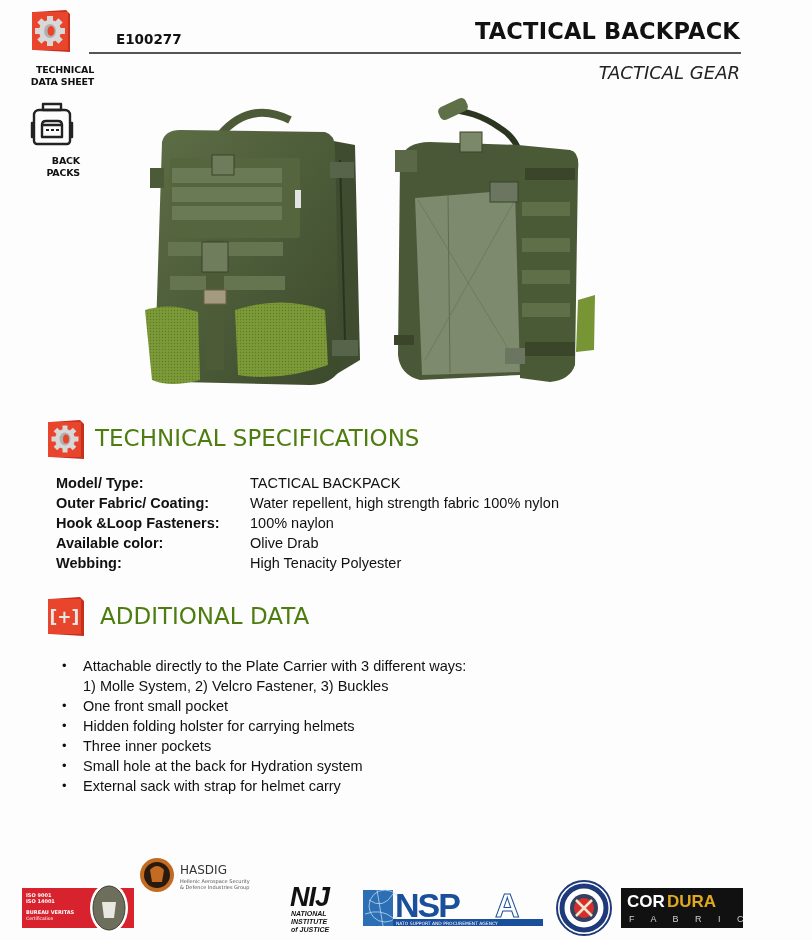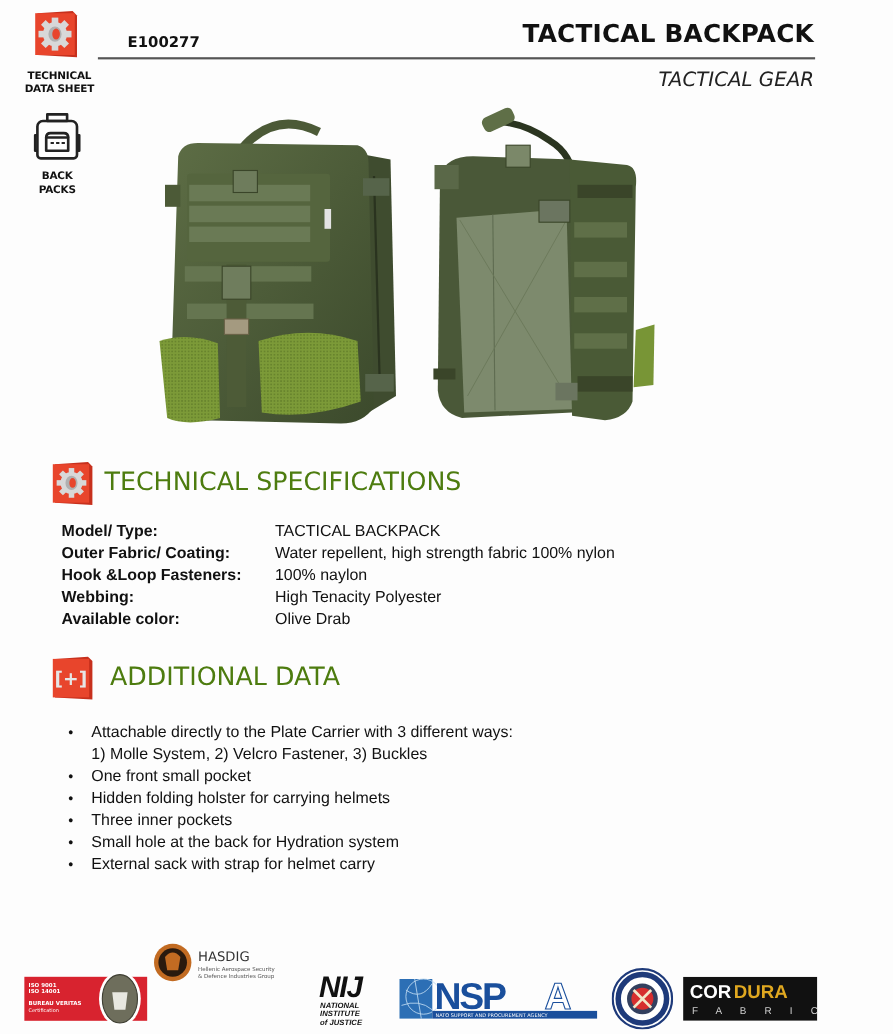--- a/index.html
+++ b/index.html
@@ -3,21 +3,21 @@
 <meta charset="utf-8">
 <style>
   * { box-sizing: border-box; margin: 0; padding: 0; }
   html, body { width: 812px; height: 940px; background: #fdfdfd; overflow: hidden; }
   body { position: relative; font-family: "Liberation Sans", sans-serif; color: #111; }
 
   .abs { position: absolute; }
 
   
   .side-icon-red { left: 30px; top: 8px; width: 44px; height: 46px; }
-  .side-label { font-family: "DejaVu Sans", sans-serif; font-weight: bold; font-size: 9.5px; line-height: 12px; text-align: center; color: #111; letter-spacing: -0.2px; }
+  .side-label { font-family: "DejaVu Sans", sans-serif; font-weight: bold; font-size: 9.5px; line-height: 12px; text-align: right; color: #111; letter-spacing: -0.2px; }
   .side-label.tds { left: 14px; top: 64px; width: 80px; }
   .side-backpack-icon { left: 29px; top: 101px; width: 46px; height: 46px; }
   .side-label.bp { left: 24px; top: 155px; width: 56px; }
 
   
   .doc-code { left: 116px; top: 31px; font-family: "DejaVu Sans", sans-serif; font-weight: bold; font-size: 13.5px; color: #111; }
   .doc-title { right: 72px; top: 18px; font-family: "DejaVu Sans", sans-serif; font-weight: bold; font-size: 22.5px; color: #111; letter-spacing: 0.2px; }
   .header-rule { left: 89px; top: 52px; width: 652px; height: 1.5px; background: #555; }
   .doc-subtitle { right: 72px; top: 62px; font-family: "DejaVu Sans", sans-serif; font-style: italic; font-size: 18px; color: #222; font-weight: normal; }
 
@@ -203,26 +203,26 @@
   </div>
   <div class="spec-row">
     <div class="spec-key">Outer Fabric/ Coating:</div>
     <div class="spec-val">Water repellent, high strength fabric 100% nylon</div>
   </div>
   <div class="spec-row">
     <div class="spec-key">Hook &amp;Loop Fasteners:</div>
     <div class="spec-val">100% naylon</div>
   </div>
   <div class="spec-row">
+    <div class="spec-key">Available color:</div>
+    <div class="spec-val">Olive Drab</div>
+  </div>
+  <div class="spec-row">
     <div class="spec-key">Webbing:</div>
     <div class="spec-val">High Tenacity Polyester</div>
-  </div>
-  <div class="spec-row">
-    <div class="spec-key">Available color:</div>
-    <div class="spec-val">Olive Drab</div>
   </div>
 </div>
 
 <div class="abs section-icon" style="left:47px; top:596px;">
   <svg width="40" height="42" viewBox="0 0 40 42">
     <polygon points="3,3 33,1 37,5 37,40 3,38" fill="#c7301d"></polygon>
     <rect x="1" y="3" width="33" height="35" fill="#e8452c"></rect>
     <text x="17.5" y="27" text-anchor="middle" font-family="DejaVu Sans, sans-serif" font-size="17" fill="#e6e6e6" font-weight="bold">[+]</text>
   </svg>
 </div>

